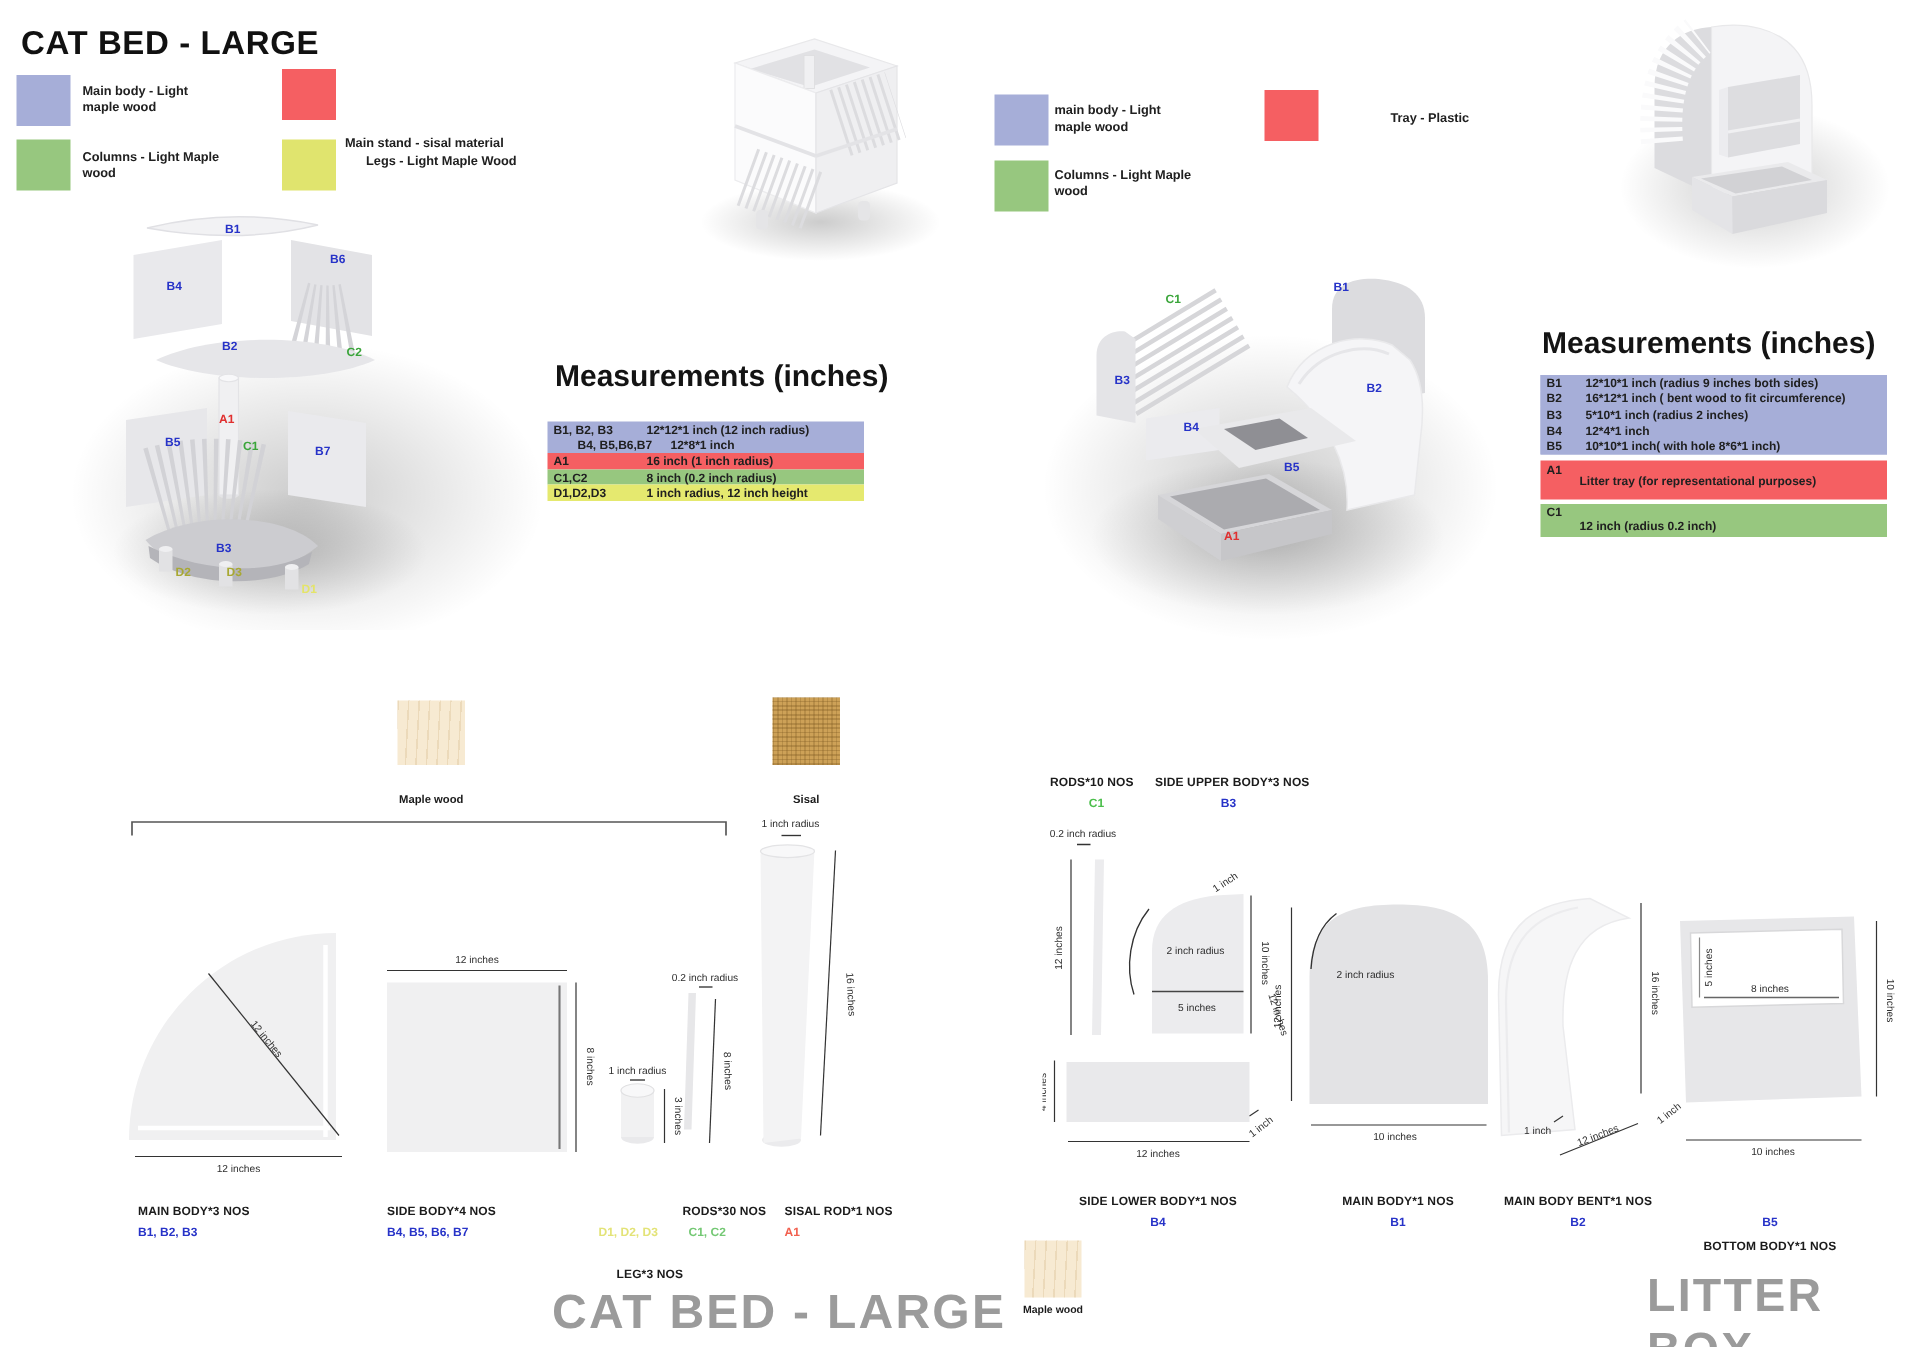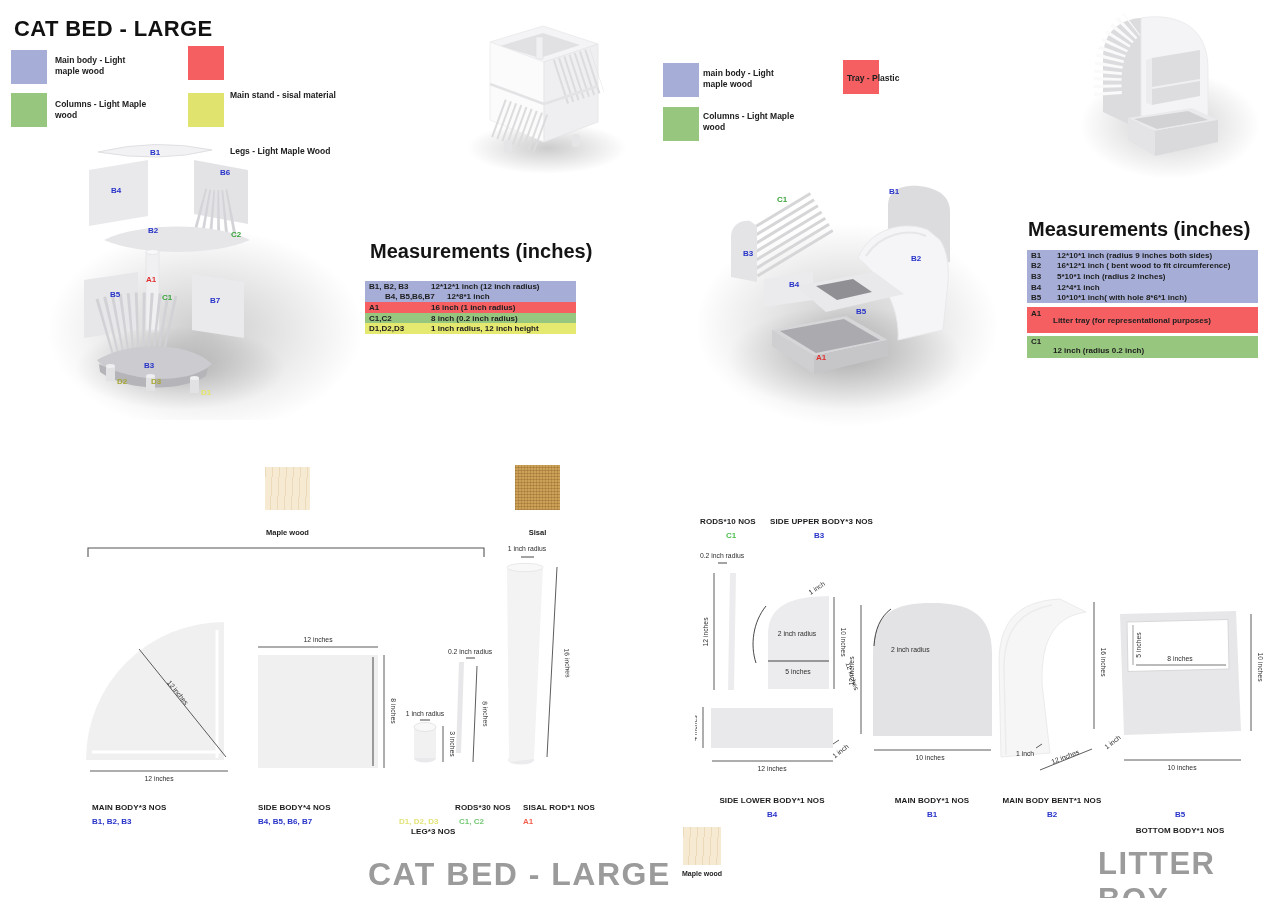--- a/index.html
+++ b/index.html
@@ -45,21 +45,21 @@
 maple wood</div>
 
   <div class="abs legend-sw sw-red" style="left:188px;top:46px;"></div>
   <div class="abs legend-tx" style="left:230px;top:56px;width:130px;margin-top:34px;">Main stand - sisal material</div>
 
   <div class="abs legend-sw sw-green" style="left:11px;top:93px;"></div>
   <div class="abs legend-tx" style="left:55px;top:99px;width:120px;">Columns - Light Maple
 wood</div>
 
   <div class="abs legend-sw sw-yellow" style="left:188px;top:93px;"></div>
-  <div class="abs legend-tx" style="left:230px;top:102px;width:130px;margin-top:44px;">Legs - Light Maple Wood</div>
+  <div class="abs legend-tx" style="left:244px;top:102px;width:130px;">Legs - Light Maple Wood</div>
 
   <svg class="abs" style="left:40px;top:130px;" width="320" height="290" viewBox="40 130 320 290">
     <defs>
       <radialGradient id="shG">
           <stop offset="0" stop-color="#000" stop-opacity="0.20"></stop>
           <stop offset="0.55" stop-color="#000" stop-opacity="0.09"></stop>
           <stop offset="1" stop-color="#000" stop-opacity="0"></stop>
         </radialGradient>
     </defs>
     <ellipse cx="205" cy="330" rx="158" ry="102" fill="url(#shG)"></ellipse>
@@ -136,21 +136,21 @@
         <span>1 inch radius, 12 inch height</span>
       </div>
   </div>
 
 
   <div class="abs legend-sw sw-blue" style="left:663px;top:63px;"></div>
   <div class="abs legend-tx" style="left:703px;top:68px;width:120px;">main body -  Light
 maple wood</div>
 
   <div class="abs legend-sw sw-red" style="left:843px;top:60px;"></div>
-  <div class="abs legend-tx" style="left:847px;top:73px;width:120px;">Tray - Plastic</div>
+  <div class="abs legend-tx" style="left:927px;top:73px;width:120px;">Tray - Plastic</div>
 
   <div class="abs legend-sw sw-green" style="left:663px;top:107px;"></div>
   <div class="abs legend-tx" style="left:703px;top:111px;width:120px;">Columns - Light Maple
 wood</div>
 
   <svg class="abs" style="left:690px;top:165px;" width="310" height="280" viewBox="690 165 310 280">
     <ellipse cx="847" cy="325" rx="152" ry="102" fill="url(#shG)"></ellipse>
     <ellipse cx="845" cy="358" rx="118" ry="52" fill="url(#shG)"></ellipse>
     <path d="M888,272 L888,206 C888,189 903,185 919,186 C938,188 950,196 950,212 L950,262 L888,272 Z" fill="#dcdcdf"></path>
     <path d="M772,215 L798,258" fill="none" stroke="#d6d6d9" stroke-width="88" stroke-dasharray="3,4.2"></path>
@@ -264,21 +264,21 @@
     <text class="dim" x="527" y="551" text-anchor="middle">1 inch radius</text>
     <line x1="521" y1="557" x2="534" y2="557" stroke="#333" stroke-width="0.9"></line>
     <line x1="557" y1="567" x2="547" y2="757" class="dimline"></line>
     <text class="dim" transform="translate(565,663) rotate(87)" text-anchor="middle">16 inches</text>
   </svg>
 
   <div class="abs cap" style="left:92px;top:803px;">MAIN BODY*3 NOS</div>
   <div class="abs codes c-blue" style="left:92px;top:817px;">B1, B2, B3</div>
   <div class="abs cap" style="left:258px;top:803px;">SIDE BODY*4 NOS</div>
   <div class="abs codes c-blue" style="left:258px;top:817px;">B4, B5, B6, B7</div>
-  <div class="abs cap" style="left:399px;top:827px;padding-left:12px;">LEG*3 NOS</div>
+  <div class="abs cap" style="left:399px;top:845px;padding-left:12px;">LEG*3 NOS</div>
   <div class="abs codes c-yellow" style="left:399px;top:817px;">D1, D2, D3</div>
   <div class="abs cap" style="left:455px;top:803px;">RODS*30 NOS</div>
   <div class="abs codes c-green" style="left:459px;top:817px;">C1, C2</div>
   <div class="abs cap" style="left:523px;top:803px;">SISAL ROD*1 NOS</div>
   <div class="abs codes c-red" style="left:523px;top:817px;">A1</div>
 
   <div class="abs wm" style="left:368px;top:856px;font-size:32px;">CAT BED - LARGE</div>
 
   <div class="abs cap" style="left:700px;top:517px;">RODS*10 NOS</div>
   <div class="abs codes c-lgreen ctr" style="left:700px;top:531px;width:62px;">C1</div>

